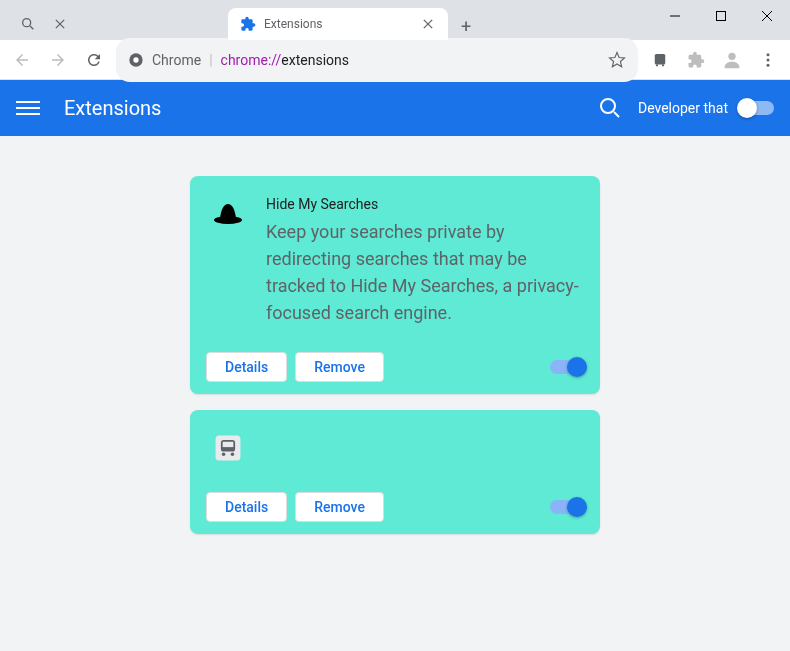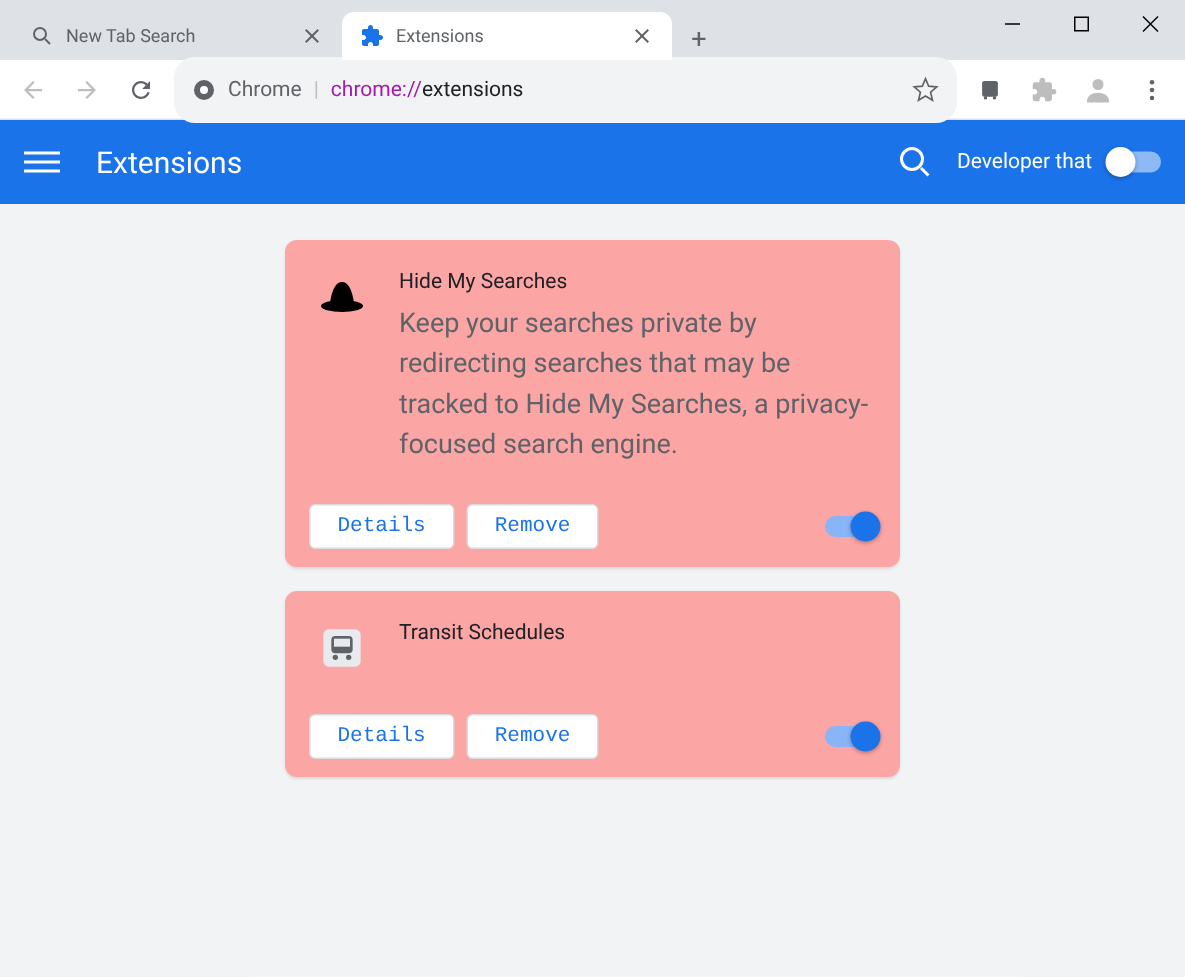--- a/index.html
+++ b/index.html
@@ -34,28 +34,28 @@
 .hamburger { width: 24px; height: 24px; margin-right: 24px; display: flex; flex-direction: column; justify-content: center; gap: 4px; }
 .hamburger span { height: 2px; background: #fff; }
 .ext-title { font-size: 20px; font-weight: 400; flex: 1; }
 .search-icon { width: 24px; height: 24px; margin-right: 16px; }
 .dev-mode-label { font-size: 14px; margin-right: 12px; }
 .toggle { width: 34px; height: 14px; background: rgba(255,255,255,0.5); border-radius: 7px; position: relative; }
 .toggle-knob { width: 20px; height: 20px; border-radius: 50%; background: #fff; position: absolute; top: -3px; left: -3px; box-shadow: 0 1px 3px rgba(0,0,0,0.3); }
 
 
 .content { background: #f1f3f4; height: calc(651px - 40px - 40px - 56px); padding: 24px 0; overflow-y: auto; }
-.ext-card { width: 410px; background: #fca5a5; border-radius: 8px; margin: 0 auto 16px auto; box-shadow: 0 1px 2px rgba(0,0,0,0.1); }
+.ext-card { width: 410px; background: #5eead4; border-radius: 8px; margin: 16px auto 16px auto; box-shadow: 0 1px 2px rgba(0,0,0,0.1); }
 .ext-card-body { display: flex; padding: 20px 20px 16px 20px; }
 .ext-icon { width: 36px; height: 36px; flex-shrink: 0; margin-right: 20px; display: flex; align-items: center; justify-content: center; }
 .ext-info { flex: 1; }
 .ext-name { font-size: 14px; color: #202124; margin-bottom: 6px; }
 .ext-desc { font-size: 18px; color: #5f6368; line-height: 1.5; }
 .ext-card-footer { display: flex; align-items: center; padding: 10px 16px 12px 16px; gap: 8px; }
-.card-btn { border: 1px solid #dadce0; background: #fff; color: #1a73e8; font-size: 14px; padding: 6px 18px; border-radius: 4px; font-weight: 500; font-family: Liberation Mono, monospace; }
+.card-btn { border: 1px solid #dadce0; background: #fff; color: #1a73e8; font-size: 14px; padding: 6px 18px; border-radius: 4px; font-weight: 500; }
 .spacer { flex: 1; }
 .card-toggle-track { width: 34px; height: 14px; background: #8ab4f8; border-radius: 7px; position: relative; }
 .card-toggle-knob { width: 20px; height: 20px; border-radius: 50%; background: #1a73e8; position: absolute; top: -3px; right: -3px; box-shadow: 0 1px 3px rgba(0,0,0,0.3); }
 
 
 .star { margin-left: auto; }
 </style>
 </head>
 <body>
 
@@ -77,21 +77,20 @@
       </svg>
   </div>
 </div>
 
 <div class="tab-strip">
   <div class="tab">
     <svg class="tab-icon" viewBox="0 0 24 24">
         <circle cx="10" cy="10" r="6" fill="none" stroke="#5f6368" stroke-width="2"></circle>
         <line x1="15" y1="15" x2="20" y2="20" stroke="#5f6368" stroke-width="2"></line>
       </svg>
-    <span class="tab-title">New Tab Search</span>
     <span class="tab-close">
       <svg viewBox="0 0 12 12" width="10" height="10">
           <line x1="1" y1="1" x2="11" y2="11" stroke="#5f6368" stroke-width="1.5"></line>
           <line x1="11" y1="1" x2="1" y2="11" stroke="#5f6368" stroke-width="1.5"></line>
         </svg>
     </span>
   </div>
   <div class="tab active">
     <svg class="tab-icon" viewBox="0 0 24 24">
         <path fill="#1a73e8" d="M20.5 11H19V7c0-1.1-.9-2-2-2h-4V3.5C13 2.12 11.88 1 10.5 1S8 2.12 8 3.5V5H4c-1.1 0-2 .9-2 2v4h1.5C4.88 11 6 12.12 6 13.5S4.88 16 3.5 16H2v4c0 1.1.9 2 2 2h4v-1.5c0-1.38 1.12-2.5 2.5-2.5s2.5 1.12 2.5 2.5V22h4c1.1 0 2-.9 2-2v-4h1.5c1.38 0 2.5-1.12 2.5-2.5S21.88 11 20.5 11z"></path>
@@ -209,21 +208,20 @@
       <div class="ext-icon">
         <svg width="32" height="32" viewBox="0 0 36 36">
             <rect x="4" y="4" width="28" height="28" rx="4" fill="#e8eaed"></rect>
             <rect x="10" y="9" width="16" height="13" rx="3" fill="#5f6368"></rect>
             <rect x="12" y="11" width="12" height="6" fill="#e8eaed"></rect>
             <circle cx="13" cy="25" r="2" fill="#5f6368"></circle>
             <circle cx="23" cy="25" r="2" fill="#5f6368"></circle>
           </svg>
       </div>
       <div class="ext-info">
-        <div class="ext-name">Transit Schedules</div>
       </div>
     </div>
     <div class="ext-card-footer">
       <button class="card-btn">Details</button>
       <button class="card-btn">Remove</button>
       <div class="spacer"></div>
       <div class="card-toggle-track">
         <div class="card-toggle-knob"></div>
       </div>
     </div>

